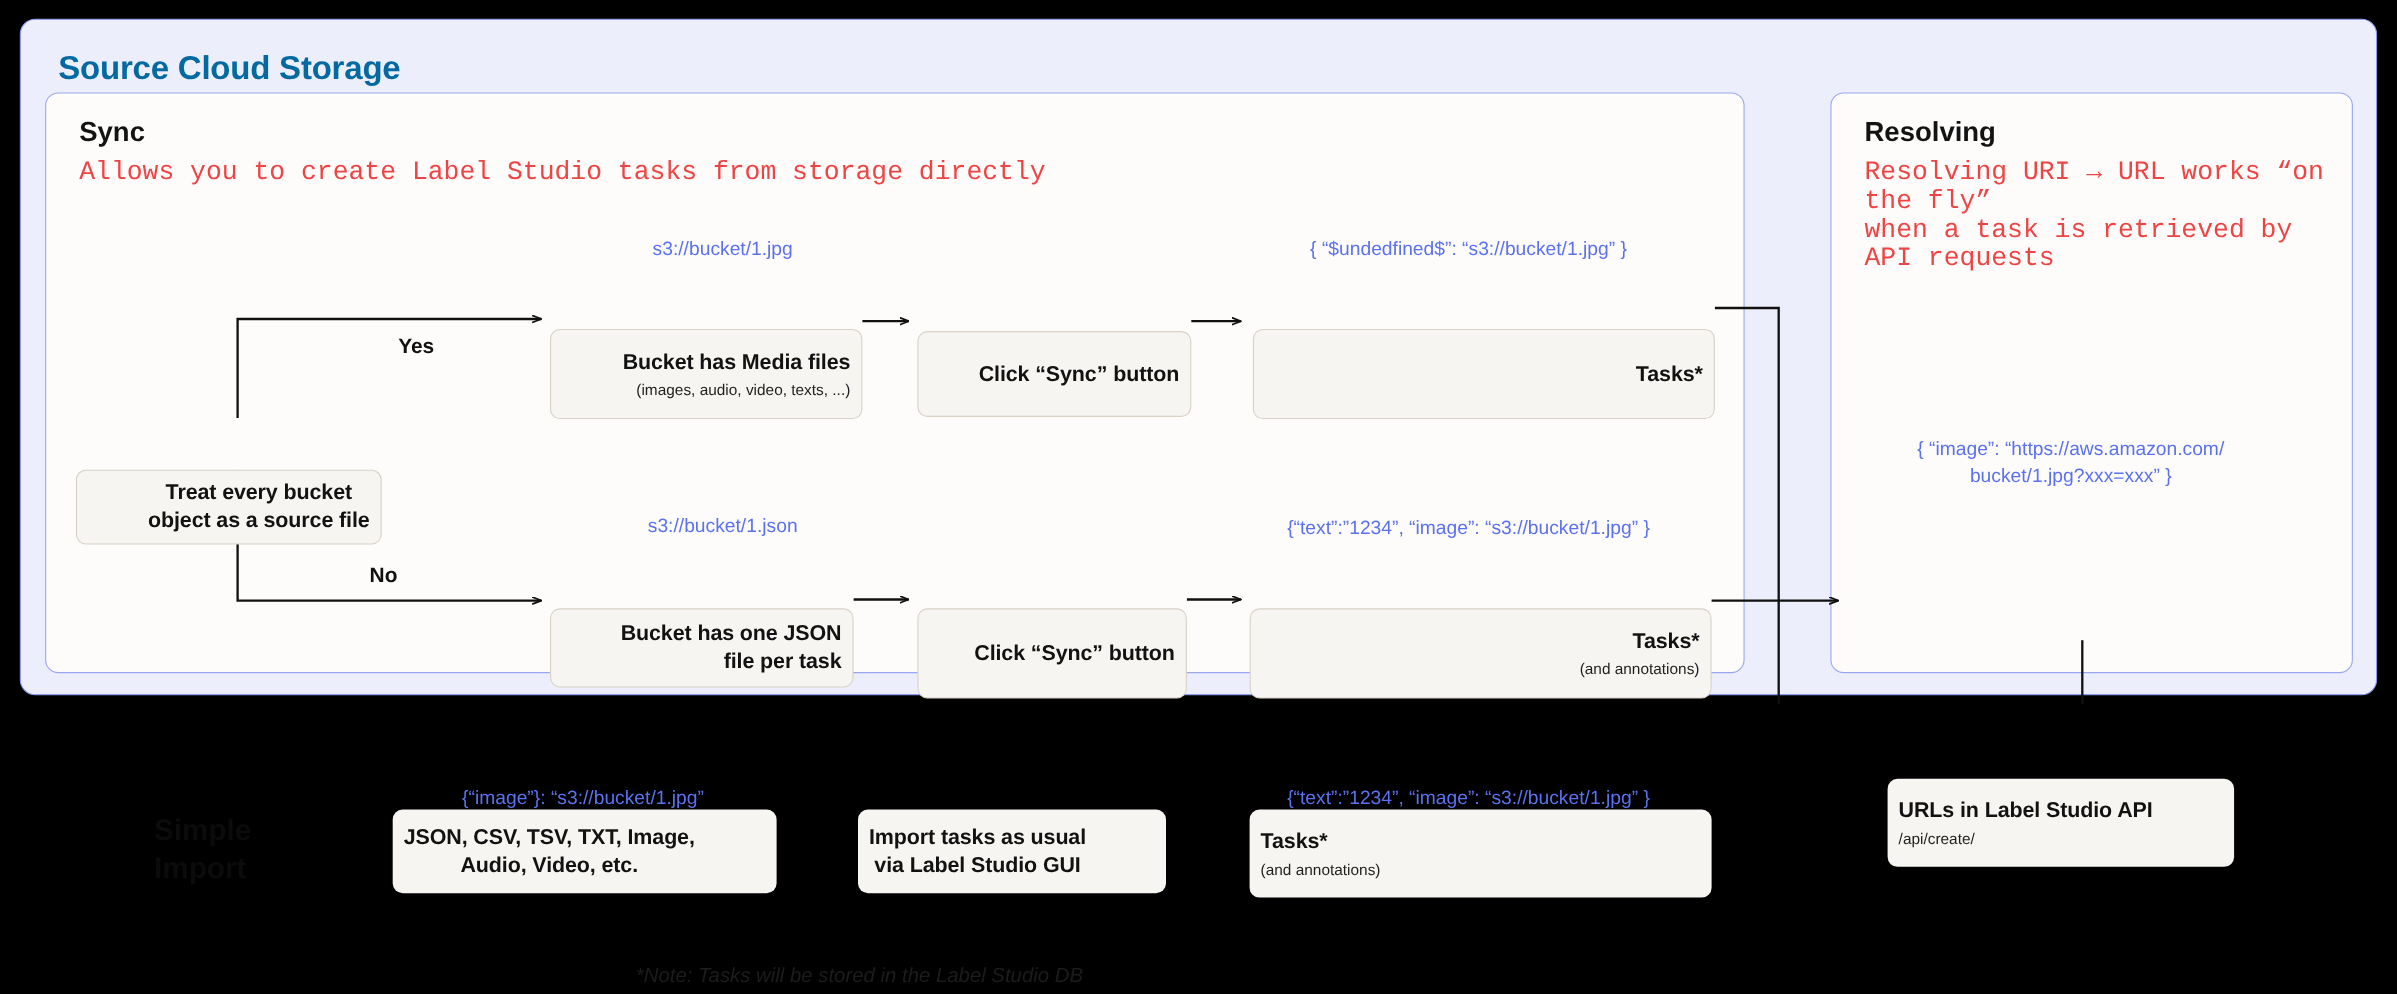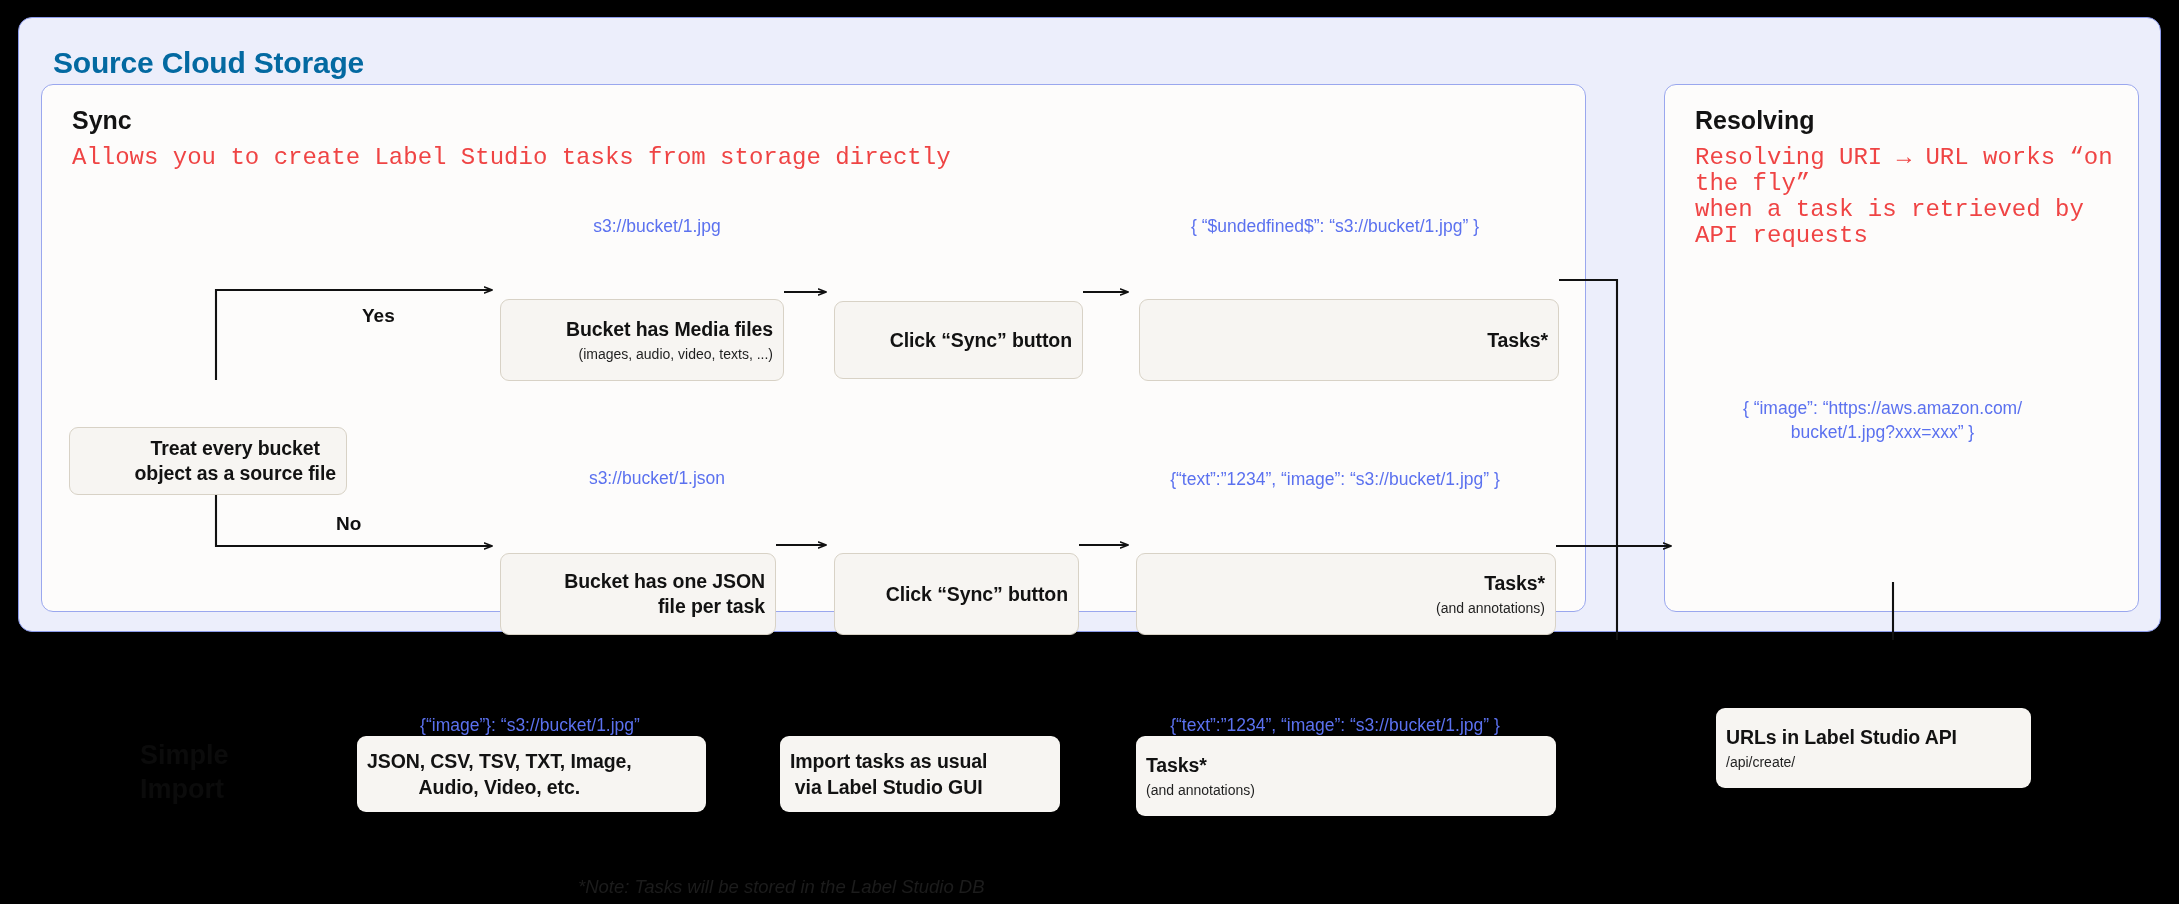--- a/index.html
+++ b/index.html
@@ -256,21 +256,21 @@
   </div>
 
   <div class="fbox" style="left:834px; top:253px; width:249px; height:78px;">
     <div class="t1">Click “Sync” button</div>
   </div>
 
   <div class="fbox" style="left:1139px; top:251px; width:420px; height:82px;">
     <div class="t1">Tasks*</div>
   </div>
 
-  <div class="fbox" style="left:500px; top:505px; width:276px; height:82px;">
+  <div class="fbox" style="left:500px; top:505px; width:276px; height:72px;">
     <div class="t1">Bucket has one JSON</div>
     <div class="t1">file per task</div>
   </div>
 
   <div class="fbox" style="left:834px; top:505px; width:245px; height:82px;">
     <div class="t1">Click “Sync” button</div>
   </div>
 
   <div class="fbox" style="left:1136px; top:505px; width:420px; height:82px;">
     <div class="t1">Tasks*</div>

